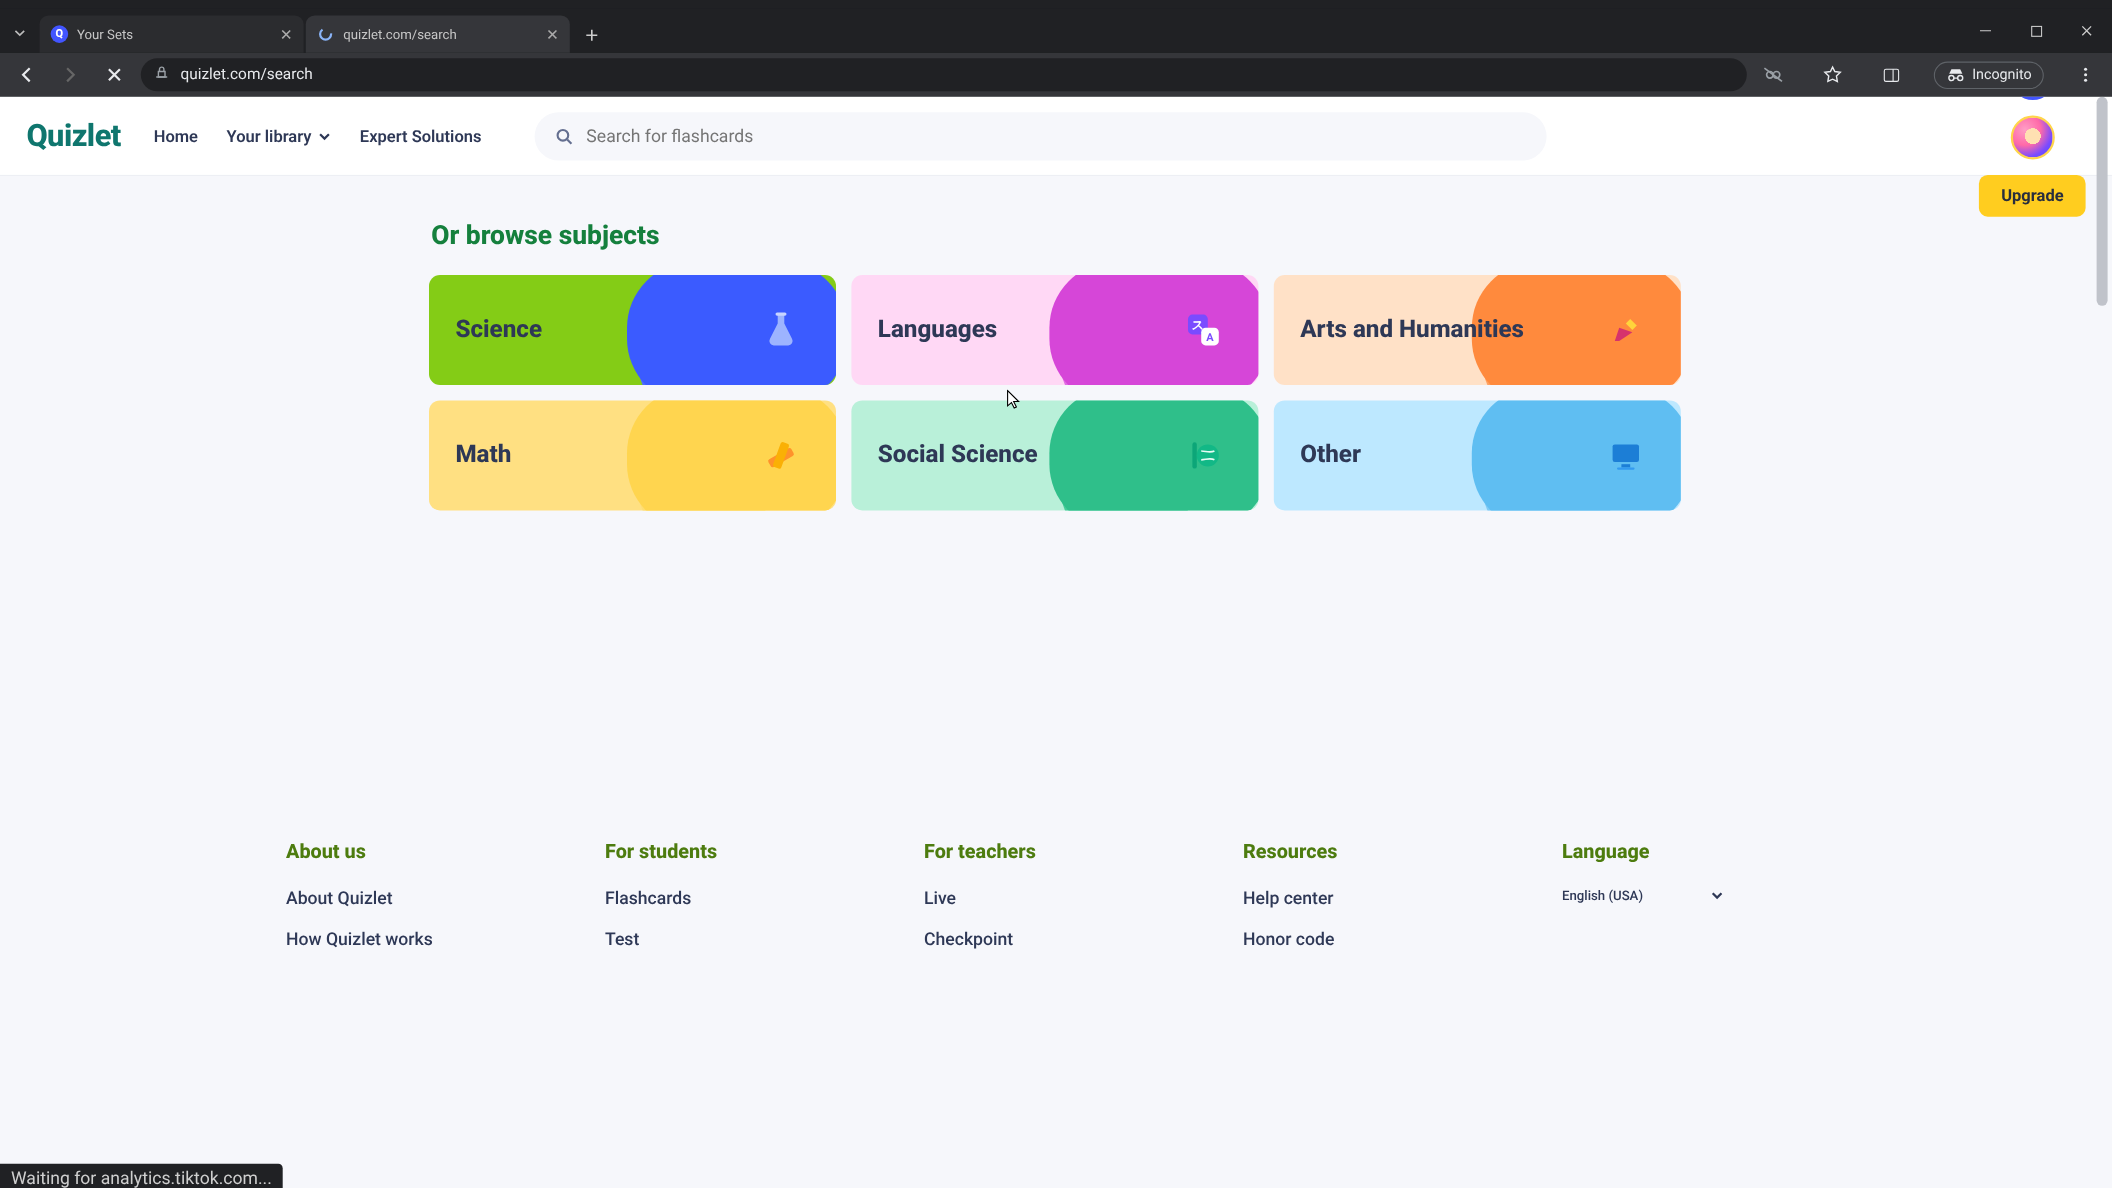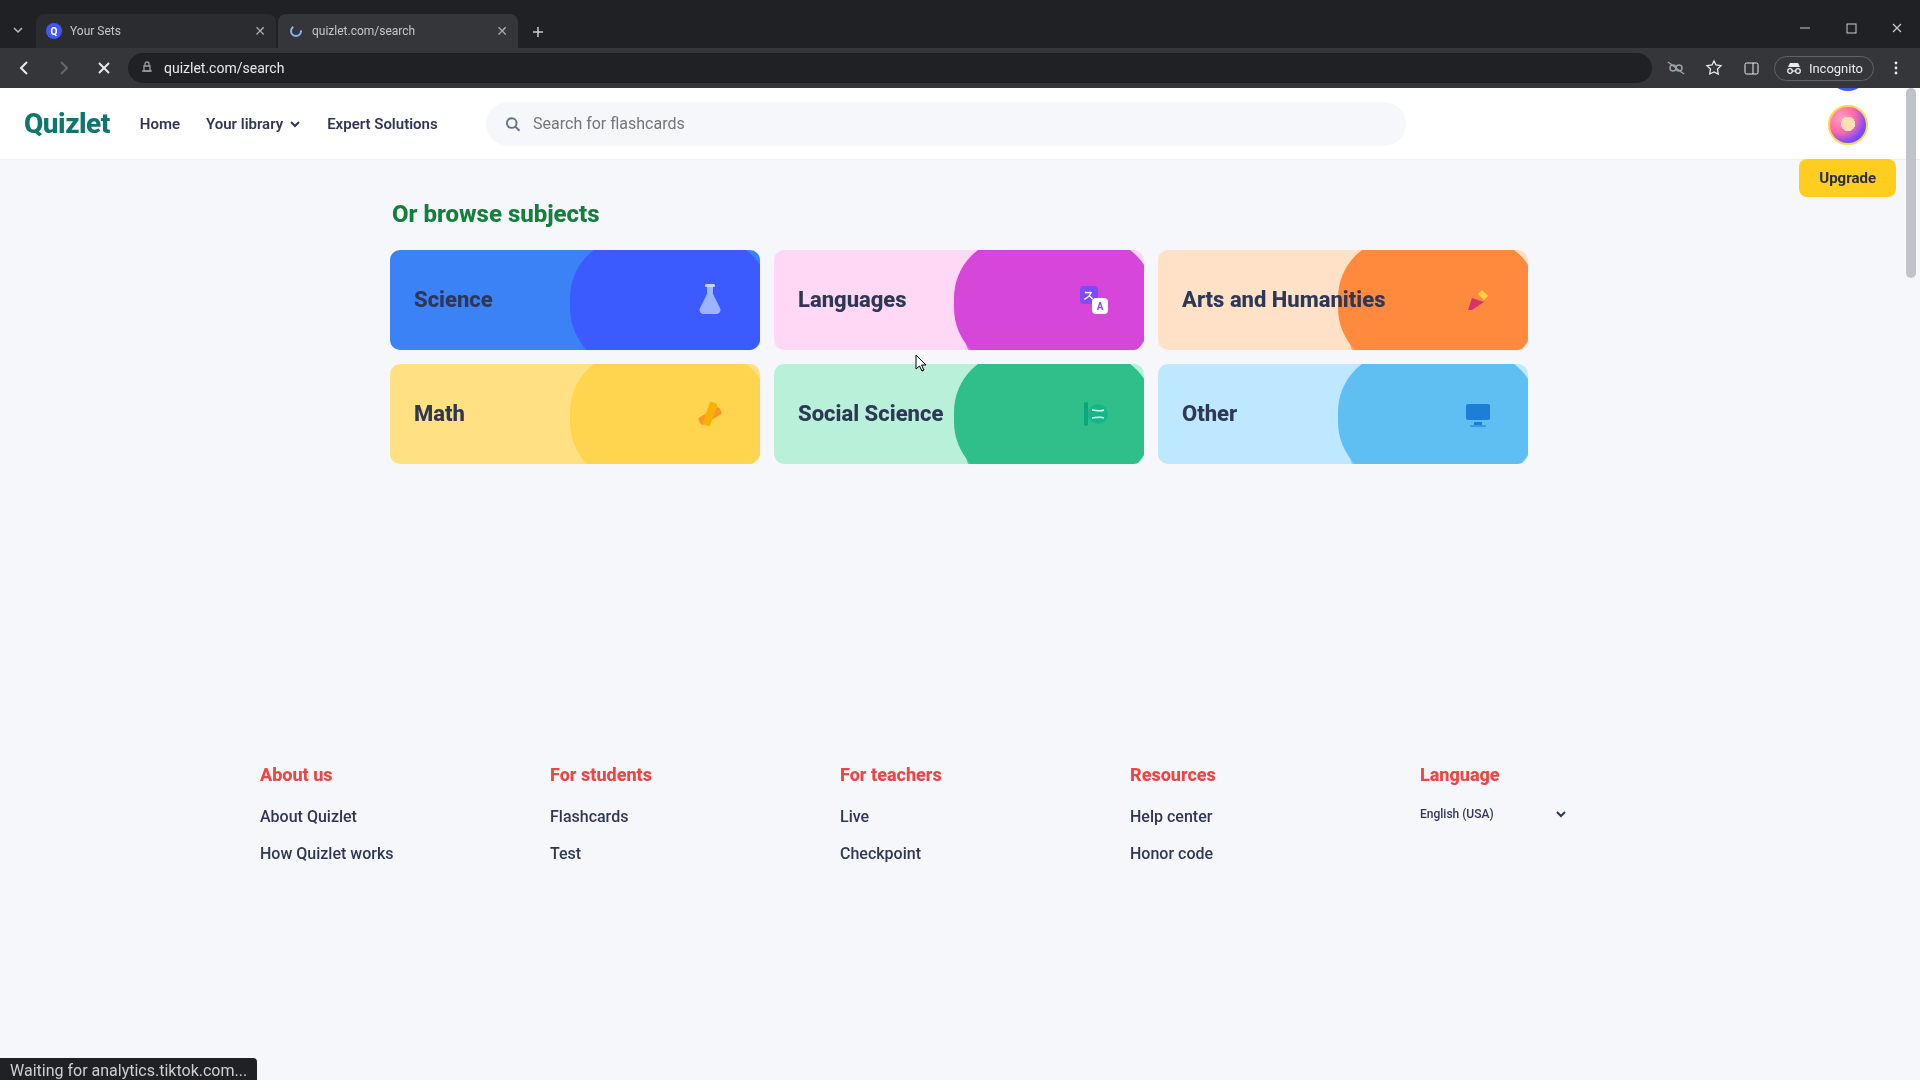--- a/index.html
+++ b/index.html
@@ -15,21 +15,21 @@
   .tab .favicon { width:16px; height:16px; border-radius:50%; display:flex; align-items:center; justify-content:center;}
   .tab .close { margin-left:auto; color:#aaa; font-size:14px; cursor:pointer;}
   .newtab { width:28px; height:28px; border-radius:50%; display:flex; align-items:center; justify-content:center; color:#ccc; margin-left:6px; margin-bottom:2px;}
   .win-controls { position:absolute; right:0; top:0; height:40px; display:flex; }
   .win-btn { width:46px; display:flex; align-items:center; justify-content:center; color:#ccc; }
 
   .toolbar { height: 40px; background:#35363a; display:flex; align-items:center; padding:0 8px; gap:8px; }
   .tool-btn { width:32px; height:32px; display:flex; align-items:center; justify-content:center; color:#bbb; border-radius:50%; }
   .tool-btn.disabled { color:#666; }
   .omnibox { flex:1; height:30px; background:#202124; border-radius:15px; display:flex; align-items:center; padding:0 12px; gap:10px; color:#e8eaed; font-size:14px;}
-  .right-icons { display:flex; align-items:center; gap:6px; }
+  .right-icons { display:flex; align-items:center; gap:22px; }
   .chip { display:flex; align-items:center; gap:6px; color:#e8eaed; font-size:13px; padding:4px 10px; border:1px solid #5f6368; border-radius:16px;}
 
   
   .viewport { height: calc(1080px - 8px - 40px - 40px); background:#f6f7fb; position:relative; overflow:hidden;}
   .page-scrollbar { position:absolute; right:2px; top:0; width:14px; height:100%; }
   .page-scrollbar .thumb { position:absolute; right:2px; top:0; width:10px; height:190px; background:#c0c3ca; border-radius:5px;}
 
   
   .q-header { height:72px; background:#fff; display:flex; align-items:center; padding:0 24px; gap:18px; border-bottom:1px solid #edeff4;}
   .q-logo { color:#0f766e; font-weight:800; font-size:28px; letter-spacing:-0.5px;}
@@ -47,32 +47,32 @@
   .content { padding: 40px 0 0 0; display:flex; flex-direction:column; align-items:center;}
   .content-inner { width: 1140px; }
   .section-title { font-size:24px; font-weight:800; color:#15803d; margin-bottom:22px; margin-left:2px;}
   .cards-grid { display:grid; grid-template-columns: repeat(3, 370px); gap:14px 14px; }
   .subj-card { height:100px; border-radius:10px; position:relative; overflow:hidden; display:flex; align-items:center; padding-left:24px; cursor:pointer;}
   .subj-card .label { font-size:22px; font-weight:800; color:#2e3856; z-index:2; position:relative; line-height:1.25;}
   .subj-card .blob { position:absolute; right:-10px; top:-12px; width:200px; height:130px; border-radius:60px 60px 60px 60px; transform: rotate(0deg);}
   .subj-card .blob2 { position:absolute; right:60px; top:30px; width:120px; height:100px; border-radius:60px;}
   .subj-card .icon { position:absolute; right:32px; top:50%; transform:translateY(-50%); width:36px; height:36px; z-index:3;}
 
-  .c1 { background:#3b82f6;} .c1 .blob{ background:#3b5bff;} .c1 .blob2{ background:#4e6bff;}
+  .c1 { background:#84cc16;} .c1 .blob{ background:#3b5bff;} .c1 .blob2{ background:#4e6bff;}
   .c2 { background:#ffd8f5;} .c2 .blob{ background:#d646d8;} .c2 .blob2{ background:#e26be4;}
   .c3 { background:#ffe1c7;} .c3 .blob{ background:#ff8a3d;} .c3 .blob2{ background:#ffa05f;}
   .c4 { background:#ffe b;} 
   .c4 { background:#ffe082;} .c4 .blob{ background:#ffd54f;} .c4 .blob2{ background:#ffdd71;}
   .c5 { background:#b9f0d9;} .c5 .blob{ background:#2fbf8a;} .c5 .blob2{ background:#45cc99;}
   .c6 { background:#bde8ff;} .c6 .blob{ background:#5fbef2;} .c6 .blob2{ background:#7ecaf4;}
 
   
   .footer { width:100%; margin-top:300px; padding:0 0 40px 0; display:flex; justify-content:center;}
   .footer-inner { width:1480px; display:grid; grid-template-columns: repeat(4, 1fr) 240px; gap:20px; padding:0 40px;}
-  .footer-col h4 { font-size:18px; font-weight:800; color:#ef4444; margin-bottom:22px;}
+  .footer-col h4 { font-size:18px; font-weight:800; color:#4d7c0f; margin-bottom:22px;}
   .footer-col a { display:block; font-size:16px; color:#2e3856; text-decoration:none; margin-bottom:18px; font-weight:500;}
   .lang-select { border:none; background:transparent; font-size:12px; color:#2e3856; font-weight:500; display:flex; align-items:center; gap:60px;}
 
   
   .status-bar { position:absolute; left:0; bottom:0; height:22px; background:#202124; color:#cfcfcf; font-size:16px; padding:3px 10px; max-width:640px; border-top-right-radius:4px;}
 
   
   .cursor { position:absolute; width:14px; height:20px; pointer-events:none; z-index:1000;}
 </style>
 </head>

